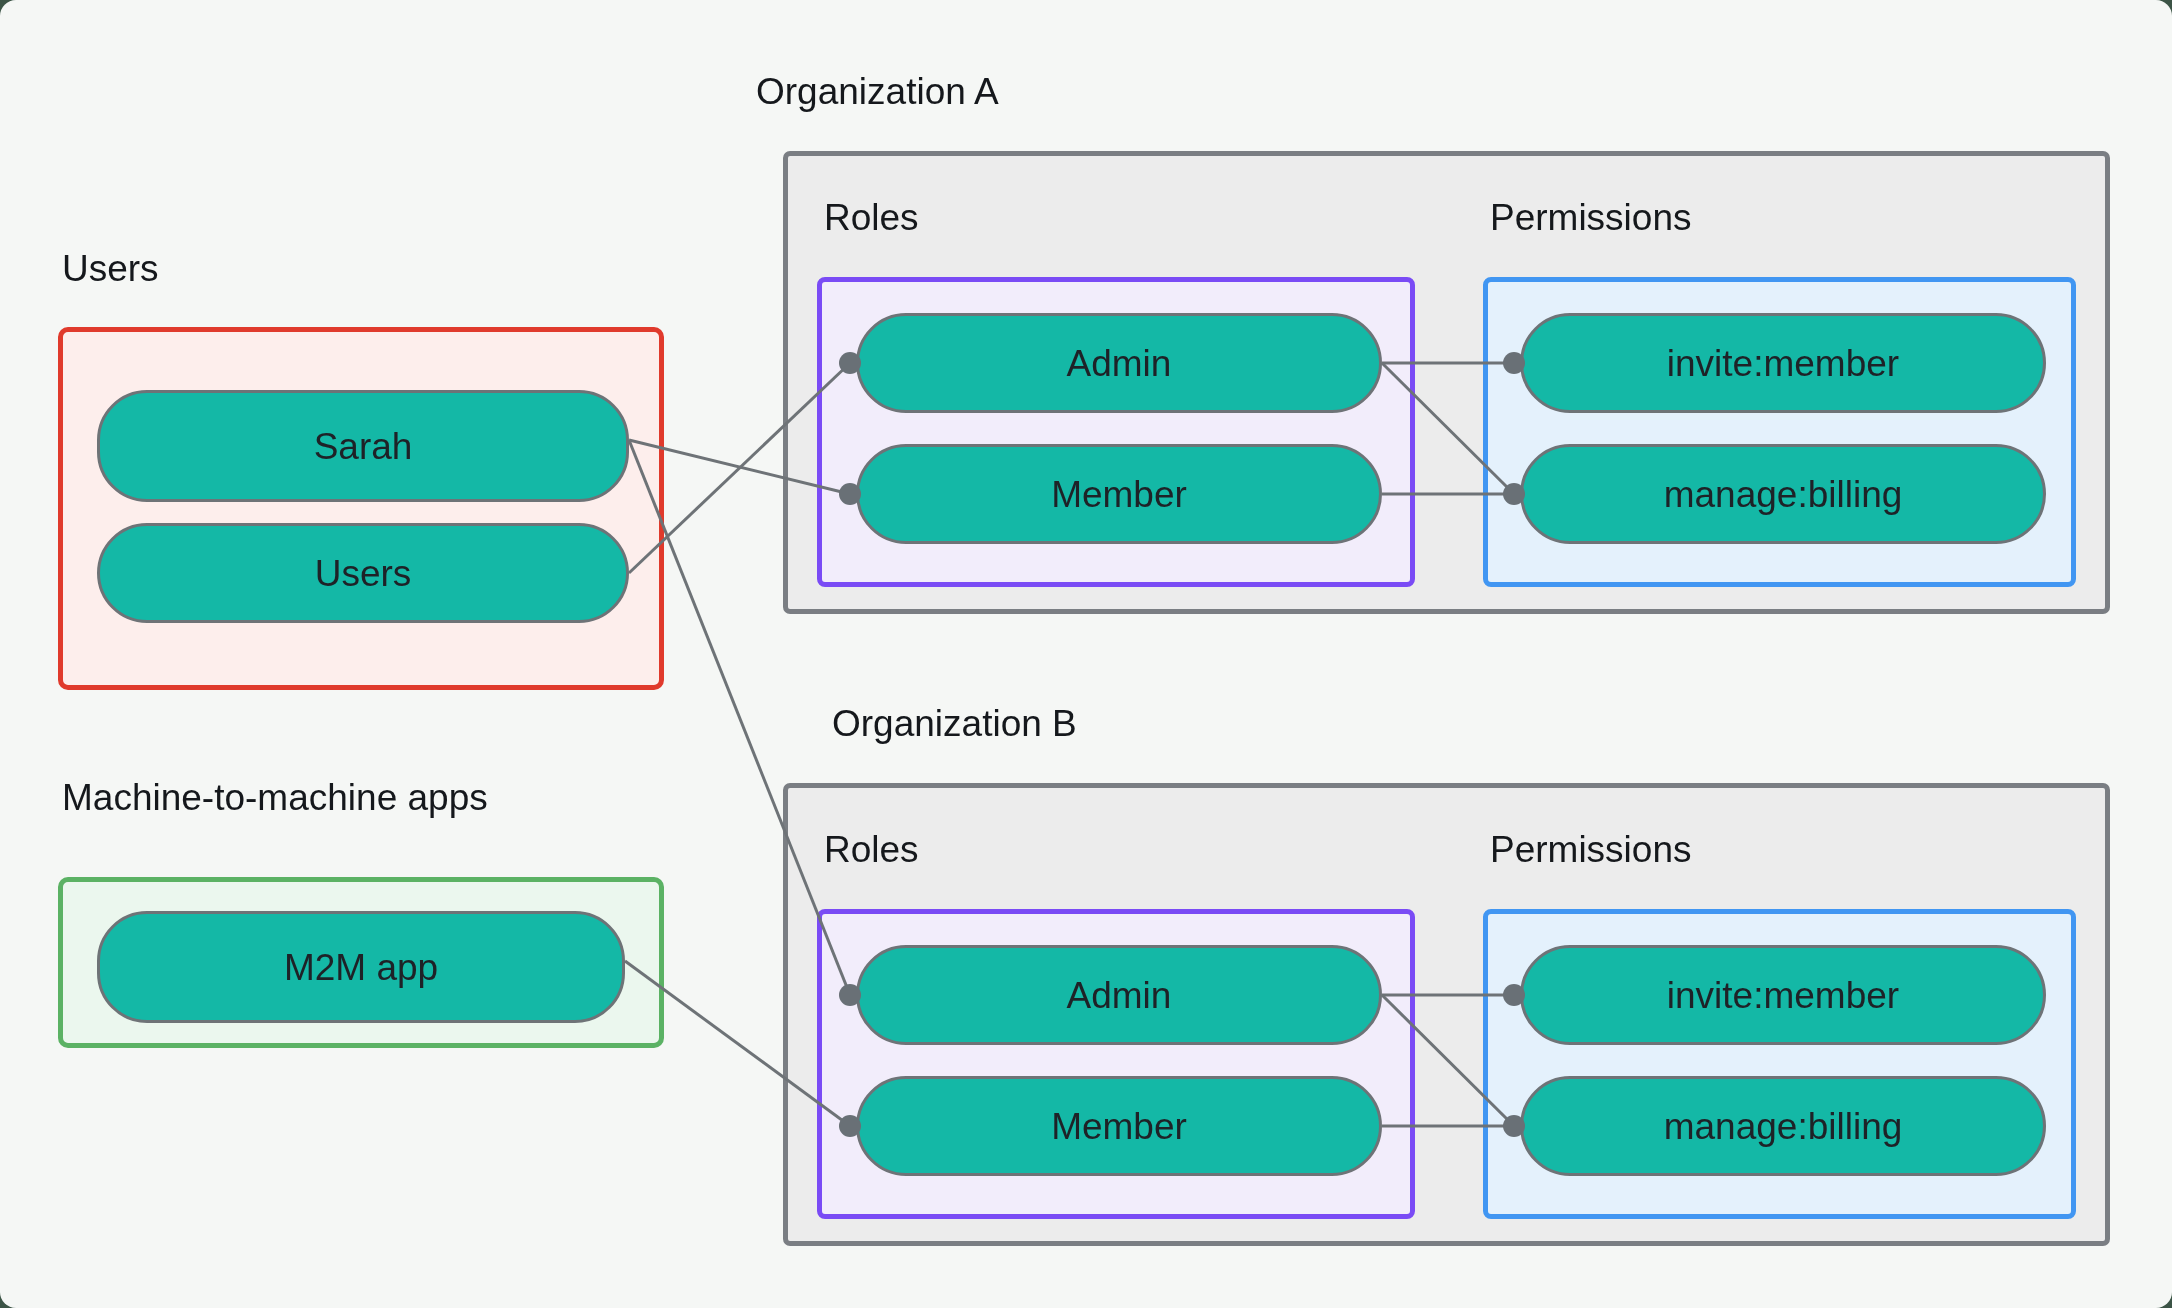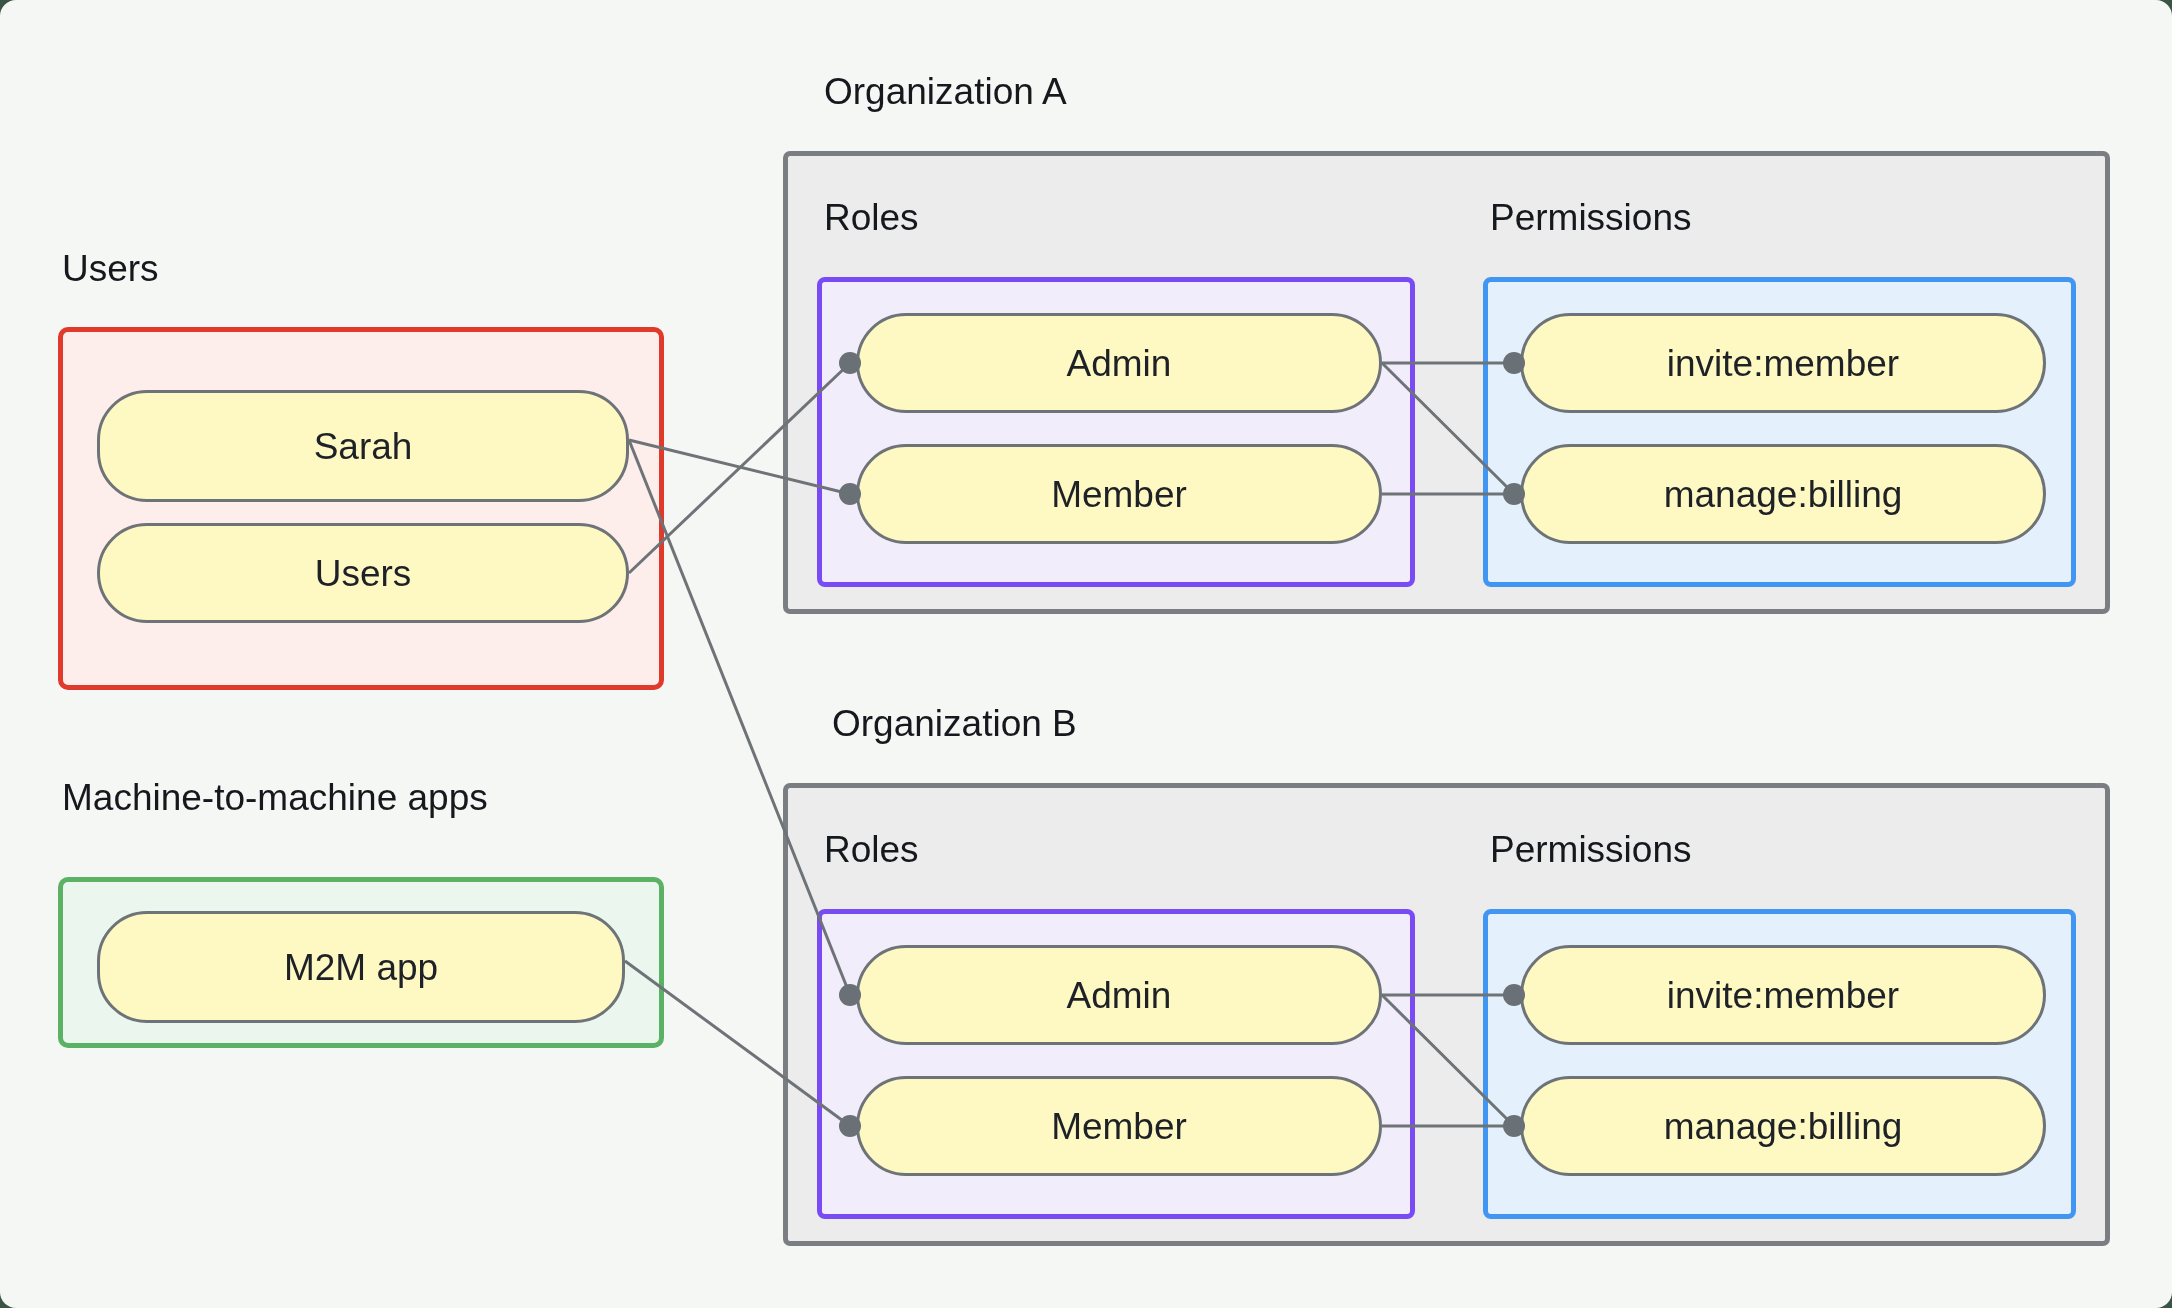--- a/index.html
+++ b/index.html
@@ -14,21 +14,21 @@
     position:absolute;font-size:37px;font-weight:500;line-height:40px;
     color:#15181c;white-space:nowrap;
   }
   .container-box{position:absolute;}
   .users-box{border:5px solid #e03a2c;background:#fdeeec;border-radius:10px;}
   .m2m-box{border:5px solid #5bb264;background:#ebf7ee;border-radius:10px;}
   .org-box{border:5px solid #7a7e83;background:#ececec;border-radius:7px;}
   .roles-box{border:5px solid #7a4bf5;background:#f2edfb;border-radius:8px;}
   .perms-box{border:5px solid #4196f2;background:#e4f1fc;border-radius:8px;}
   .pill{
-    position:absolute;background:#fef9c3;border:3px solid #6e7377;
+    position:absolute;background:#14b8a6;border:3px solid #6e7377;
     border-radius:50px;display:flex;align-items:center;justify-content:center;
     font-size:37px;line-height:1;color:#1e2227;white-space:nowrap;
   }
   #wires{position:absolute;left:0;top:0;width:2172px;height:1308px;pointer-events:none;}
   #wires line{stroke:#6e7377;stroke-width:3;}
   #wires circle{fill:#697076;}
 </style>
 </head>
 <body>
 
@@ -36,21 +36,21 @@
 
   <div class="group-label" style="left:62px;top:249px;">Users</div>
   <div class="container-box users-box" style="left:58px;top:327px;width:606px;height:363px;"></div>
   <div class="pill" style="left:97px;top:390px;width:532px;height:112px;">Sarah</div>
   <div class="pill" style="left:97px;top:523px;width:532px;height:100px;">Users</div>
 
   <div class="group-label" style="left:62px;top:778px;">Machine-to-machine apps</div>
   <div class="container-box m2m-box" style="left:58px;top:877px;width:606px;height:171px;"></div>
   <div class="pill" style="left:97px;top:911px;width:528px;height:112px;">M2M app</div>
 
-  <div class="group-label" style="left:824px;top:72px;">Organization A</div>
+  <div class="group-label" style="left:756px;top:72px;">Organization A</div>
   <div class="container-box org-box" style="left:783px;top:151px;width:1327px;height:463px;"></div>
   <div class="group-label" style="left:824px;top:198px;">Roles</div>
   <div class="group-label" style="left:1490px;top:198px;">Permissions</div>
   <div class="container-box roles-box" style="left:817px;top:277px;width:598px;height:310px;"></div>
   <div class="container-box perms-box" style="left:1483px;top:277px;width:593px;height:310px;"></div>
   <div class="pill" style="left:856px;top:313px;width:526px;height:100px;">Admin</div>
   <div class="pill" style="left:856px;top:444px;width:526px;height:100px;">Member</div>
   <div class="pill" style="left:1520px;top:313px;width:526px;height:100px;">invite:member</div>
   <div class="pill" style="left:1520px;top:444px;width:526px;height:100px;">manage:billing</div>
 

